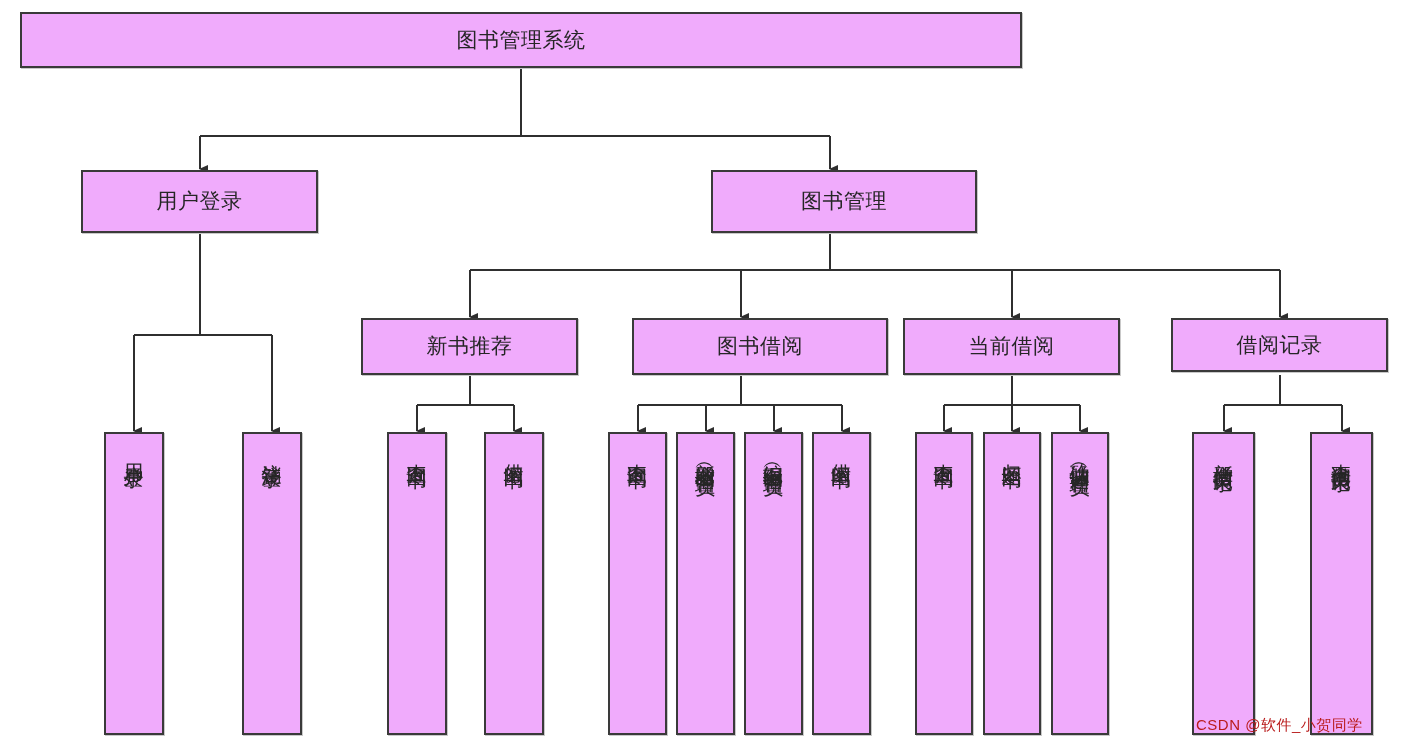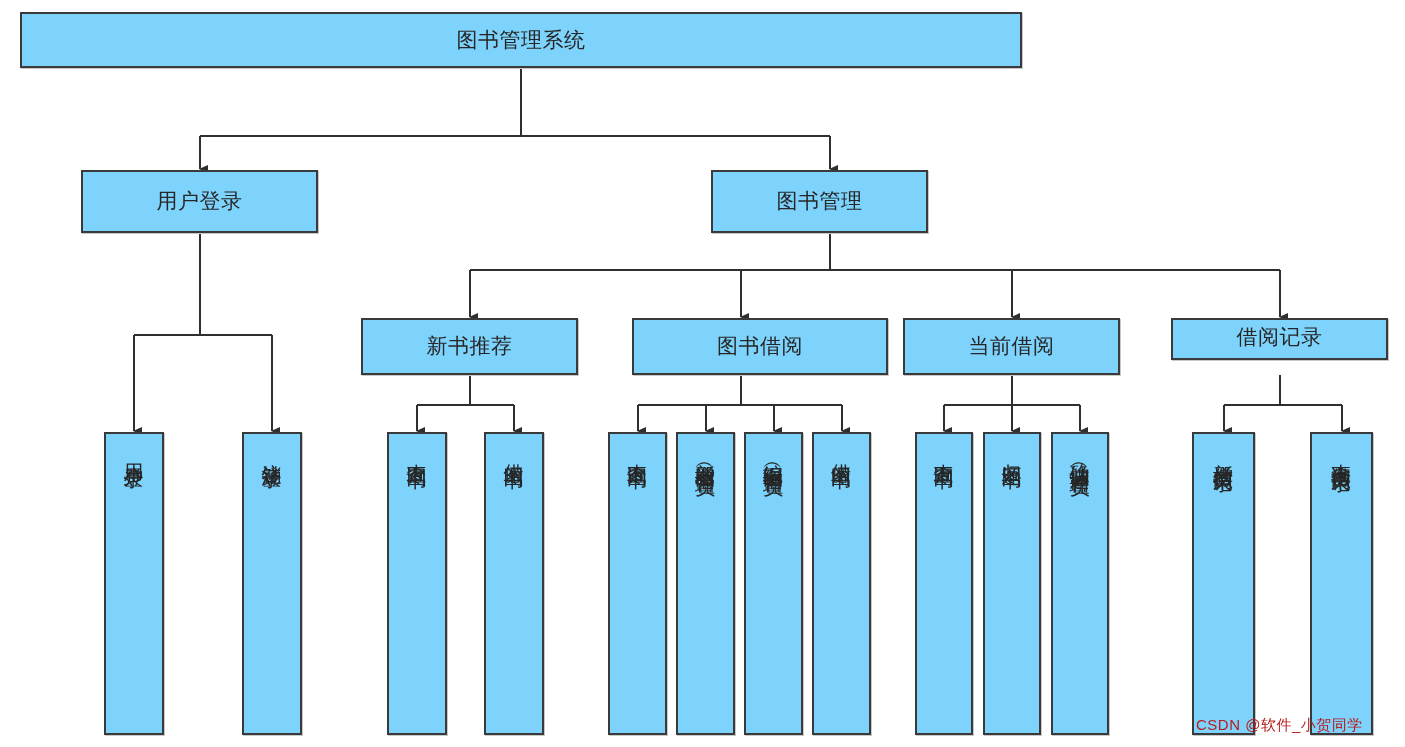--- a/index.html
+++ b/index.html
@@ -17,21 +17,21 @@
   #diagram-root {
     position: absolute;
     left: 0;
     top: 0;
     width: 1405px;
     height: 747px;
   }
   .node-box {
     position: absolute;
     box-sizing: border-box;
-    background: #7dd3fc;
+    background: #f0abfc;
     border: 2px solid #3a3a3a;
     box-shadow: 1px 1px 0 0 #c9c9c9;
     display: flex;
     align-items: center;
     justify-content: center;
   }
   .node-label {
     color: #262626;
     font-size: 21px;
     line-height: 1.18;
@@ -114,33 +114,33 @@
         <line x1="1342" y1="405" x2="1342" y2="431" stroke="#2f2f2f" stroke-width="2.6" shape-rendering="crispEdges" marker-end="url(#arrowhead)"></line>
       </g>
   </svg>
   <div id="nodes-layer">
       <div class="node-box" style="left: 20px; top: 12px; width: 1002px; height: 56px;">
         <span class="node-label">图书管理系统</span>
       </div>
       <div class="node-box" style="left: 81px; top: 170px; width: 237px; height: 63px;">
         <span class="node-label">用户登录</span>
       </div>
-      <div class="node-box" style="left: 711px; top: 170px; width: 217px; height: 63px;">
+      <div class="node-box" style="left: 711px; top: 170px; width: 266px; height: 63px;">
         <span class="node-label">图书管理</span>
       </div>
       <div class="node-box" style="left: 361px; top: 318px; width: 217px; height: 57px;">
         <span class="node-label">新书推荐</span>
       </div>
       <div class="node-box" style="left: 632px; top: 318px; width: 256px; height: 57px;">
         <span class="node-label">图书借阅</span>
       </div>
       <div class="node-box" style="left: 903px; top: 318px; width: 217px; height: 57px;">
         <span class="node-label">当前借阅</span>
       </div>
-      <div class="node-box" style="left: 1171px; top: 318px; width: 217px; height: 42px; font-family: Liberation Mono, monospace;">
+      <div class="node-box" style="left: 1171px; top: 318px; width: 217px; height: 54px;">
         <span class="node-label">借阅记录</span>
       </div>
       <div class="node-box vertical" style="left: 104px; top: 432px; width: 60px; height: 303px;">
         <span class="node-label">用户登录</span>
       </div>
       <div class="node-box vertical" style="left: 242px; top: 432px; width: 60px; height: 303px;">
         <span class="node-label">注销登录</span>
       </div>
       <div class="node-box vertical" style="left: 387px; top: 432px; width: 60px; height: 303px;">
         <span class="node-label">查询图书</span>

